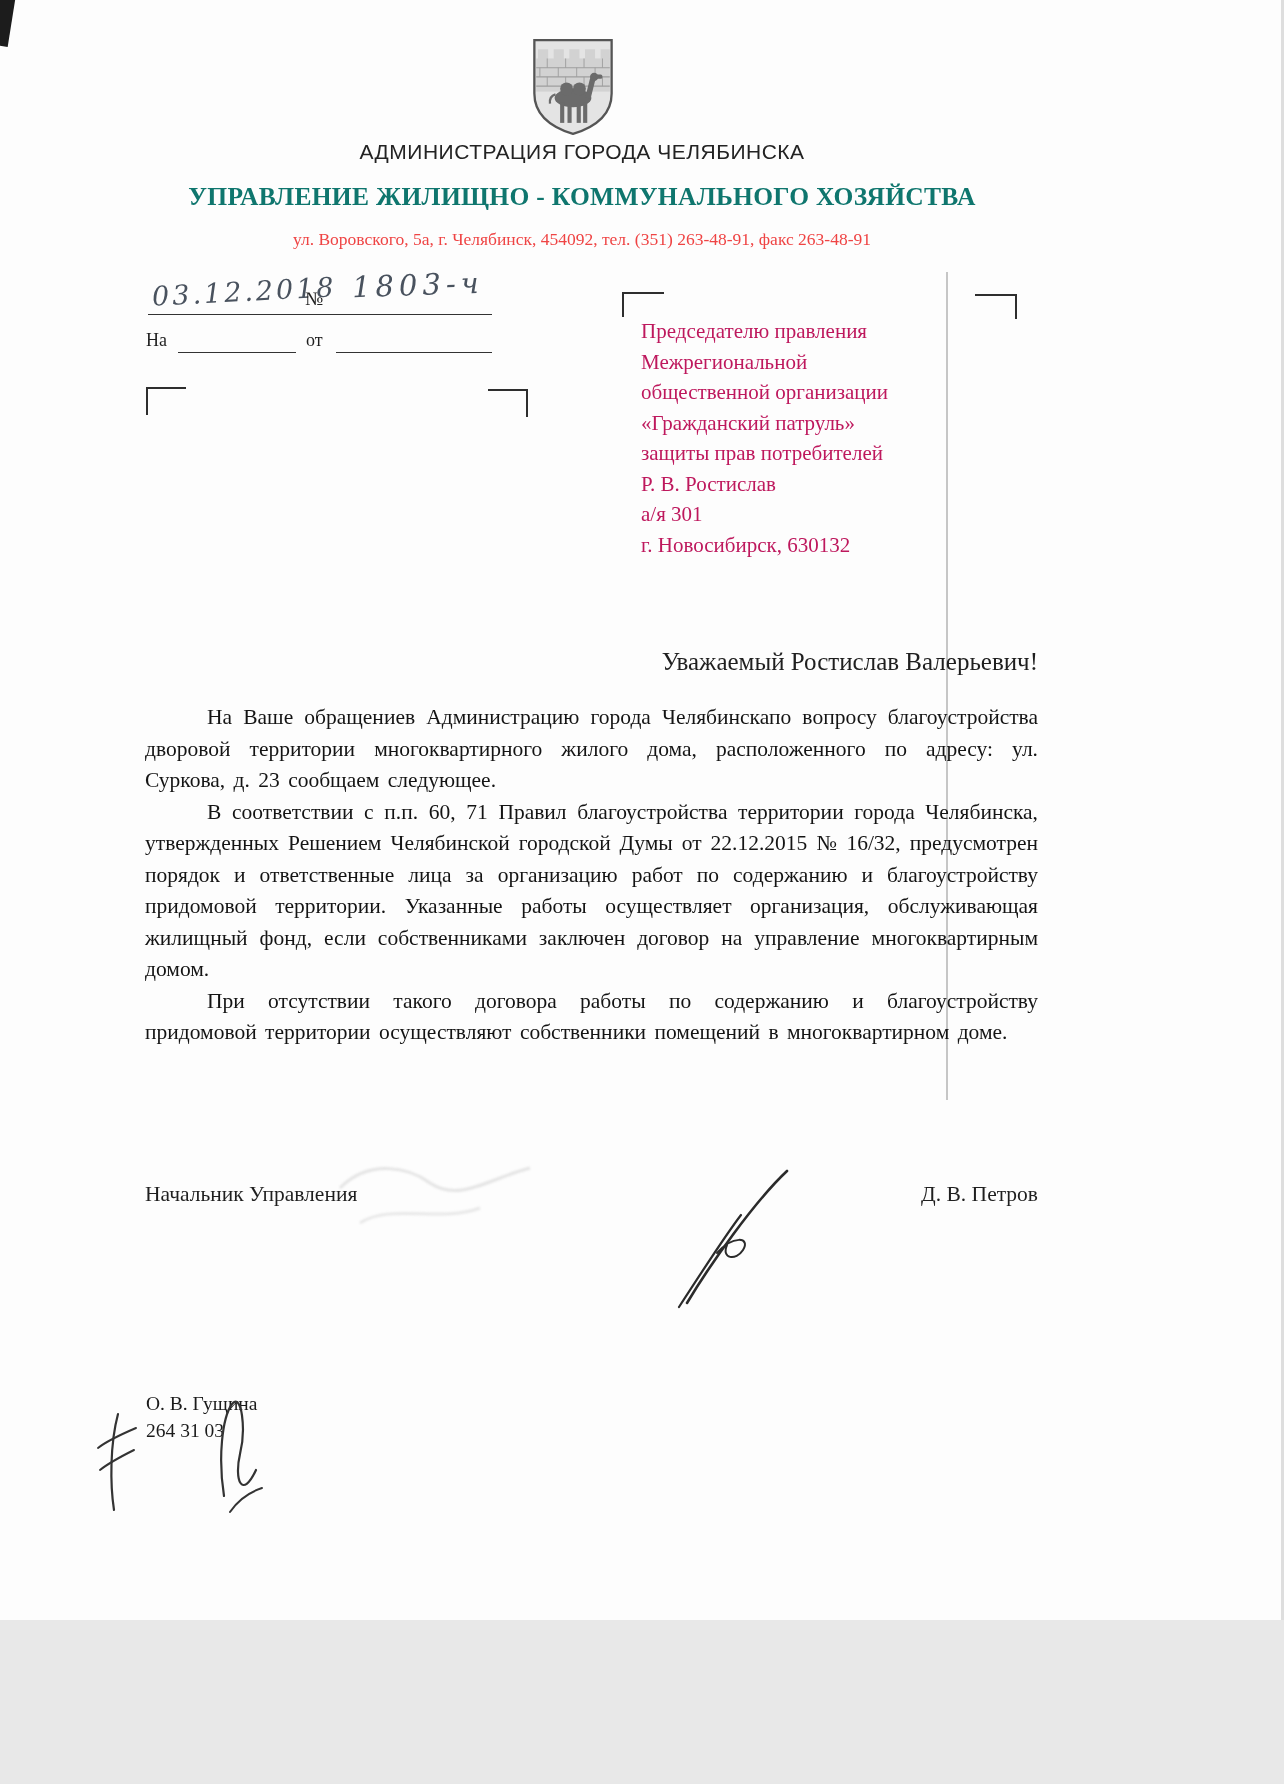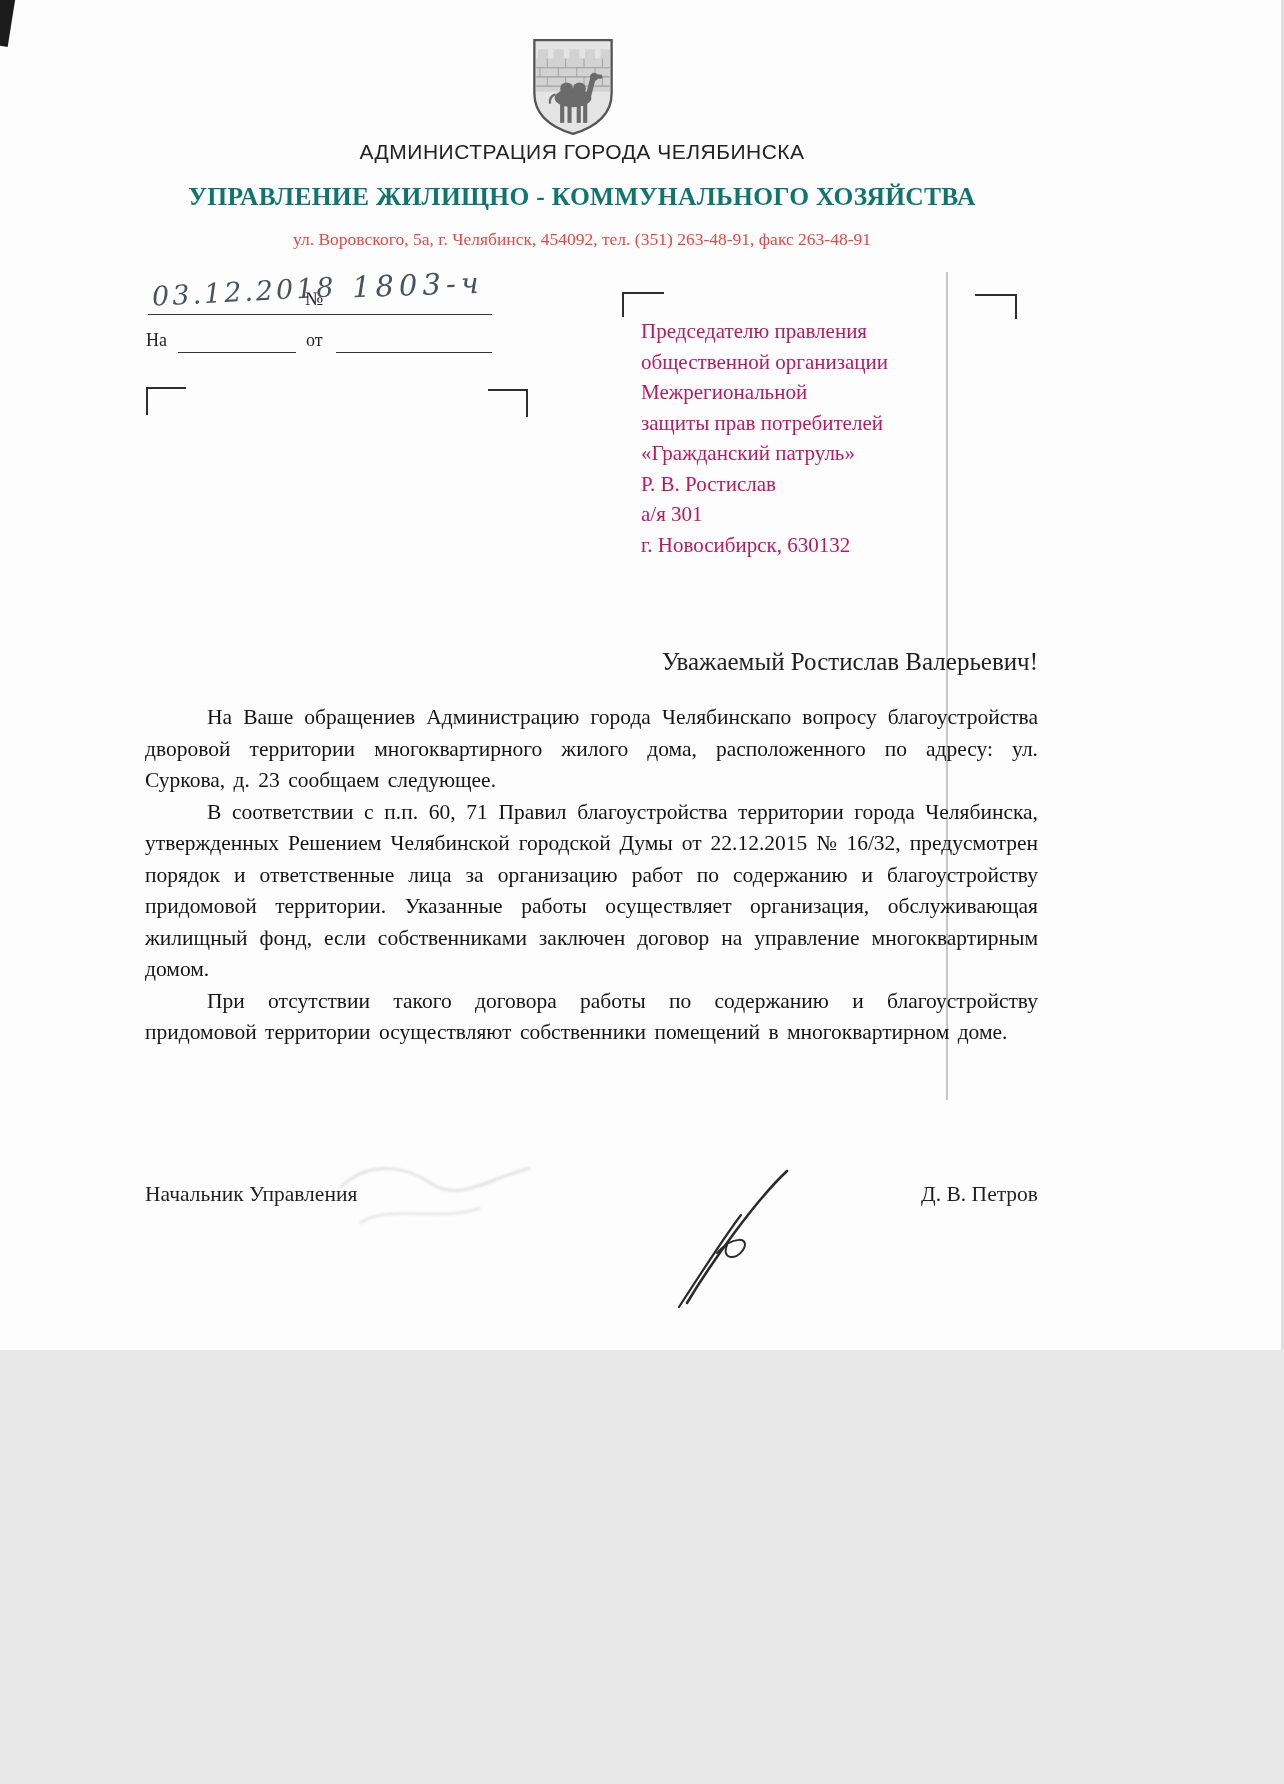--- a/index.html
+++ b/index.html
@@ -1,18 +1,18 @@
 <!DOCTYPE html>
 <html><head>
 <meta charset="utf-8">
 <style>
   html,body{margin:0;padding:0;background:#e8e8e8;}
   .page{
     position:relative;
-    width:1284px;height:1350px;
+    width:1284px;height:1620px;
     margin:0 auto;
     background:#fdfdfd;
     font-family:"Liberation Serif", serif;
     color:#1f1f1f;
     overflow:hidden;
   }
   
   .crest{position:absolute;left:527px;top:36px;width:92px;height:102px;}
   .org-parent{
     position:absolute;left:0;top:140px;width:1164px;text-align:center;
@@ -149,24 +149,24 @@
   <div class="ot-label">от</div>
   <div class="u-line u-ot"></div>
 
   <div class="corner tl c-rec-l"></div>
   <div class="corner tr c-rec-r"></div>
   <div class="corner tl c-snd-l"></div>
   <div class="corner tr c-snd-r"></div>
 
   <div class="recipient">
     <div>Председателю правления</div>
+    <div>Межрегиональной</div>
     <div>общественной организации</div>
-    <div>Межрегиональной</div>
+    <div>«Гражданский патруль»</div>
     <div>защиты прав потребителей</div>
-    <div>«Гражданский патруль»</div>
     <div>Р. В. Ростислав</div>
     <div>а/я 301</div>
     <div>г. Новосибирск, 630132</div>
   </div>
 
   <div class="salutation">Уважаемый Ростислав Валерьевич!</div>
 
   <div class="body-text">
     <p>На Ваше обращениев Администрацию города Челябинскапо вопросу благоустройства дворовой территории многоквартирного жилого дома, расположенного по адресу: ул. Суркова, д. 23 сообщаем следующее.</p>
     <p>В соответствии с п.п. 60, 71 Правил благоустройства территории города Челябинска, утвержденных Решением Челябинской городской Думы от 22.12.2015 № 16/32, предусмотрен порядок и ответственные лица за организацию работ по содержанию и благоустройству придомовой территории. Указанные работы осуществляет организация, обслуживающая жилищный фонд, если собственниками заключен договор на управление многоквартирным домом.</p>

